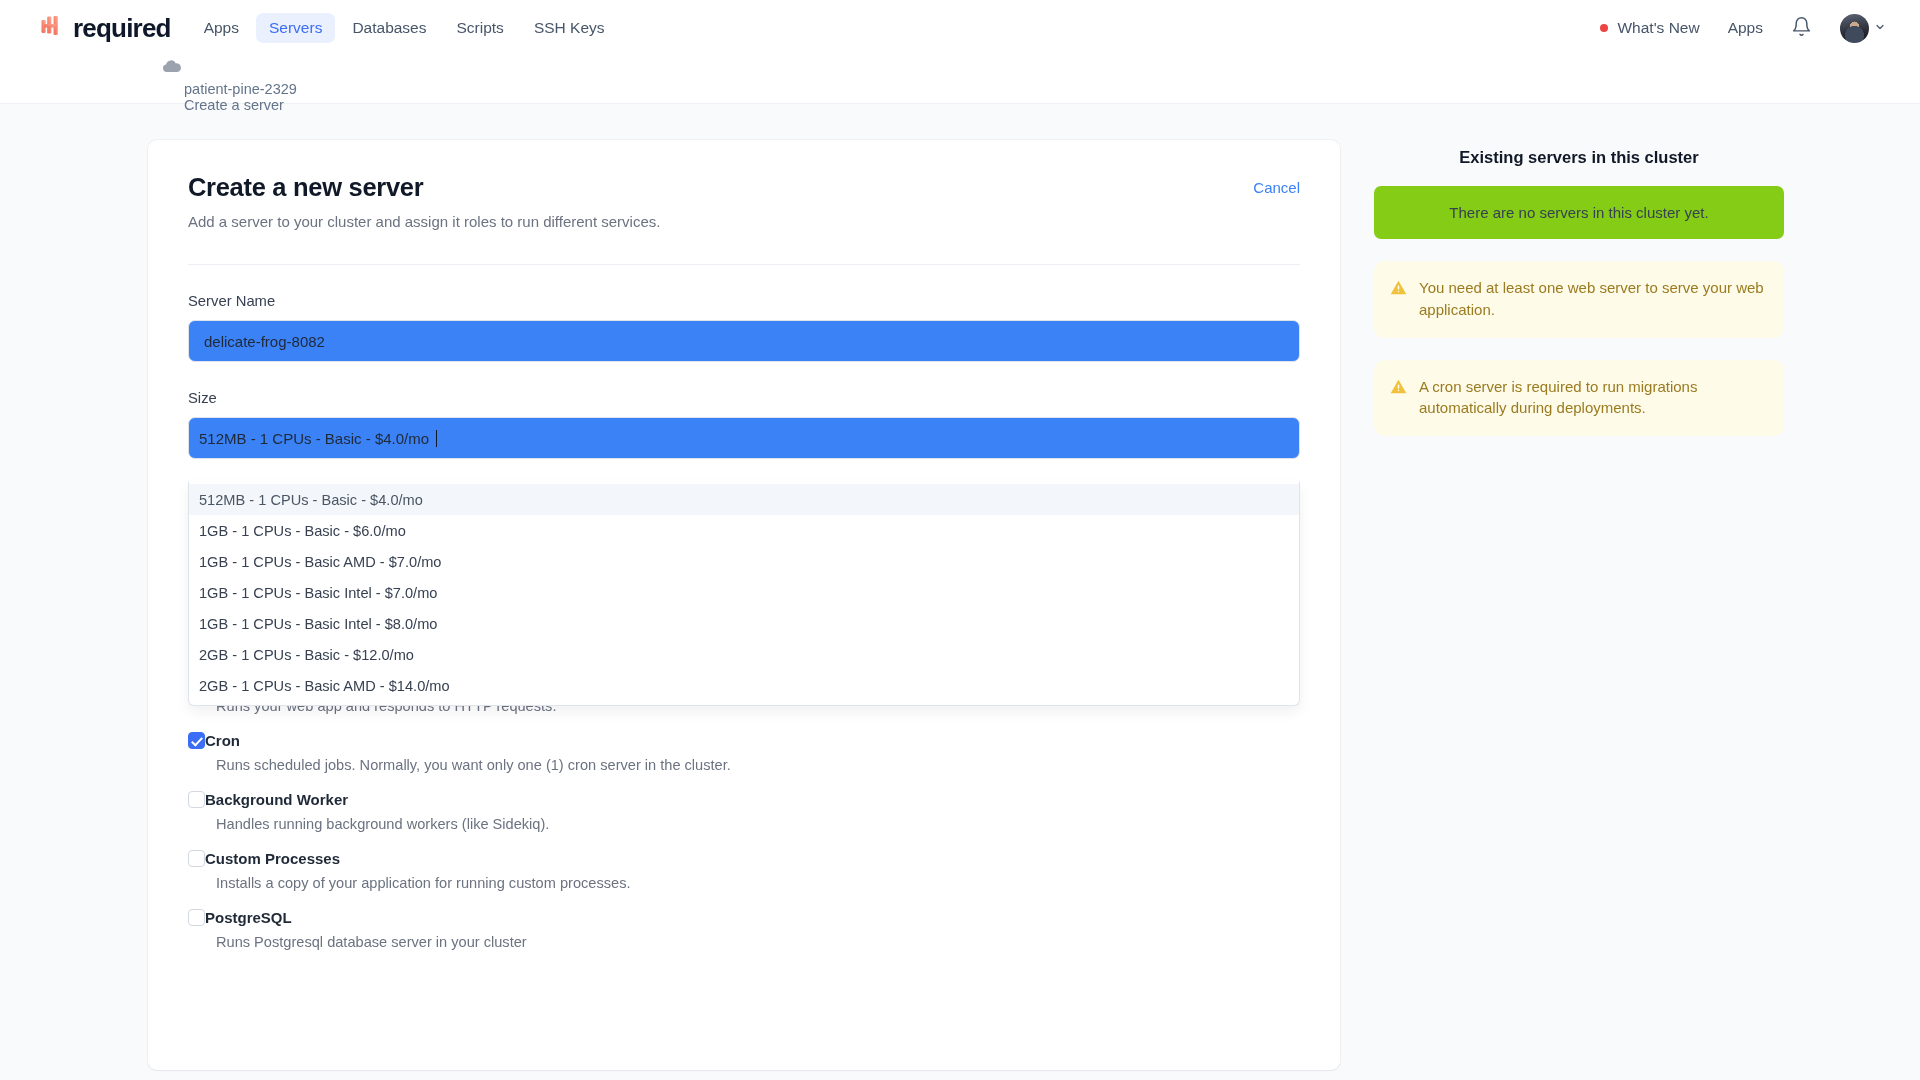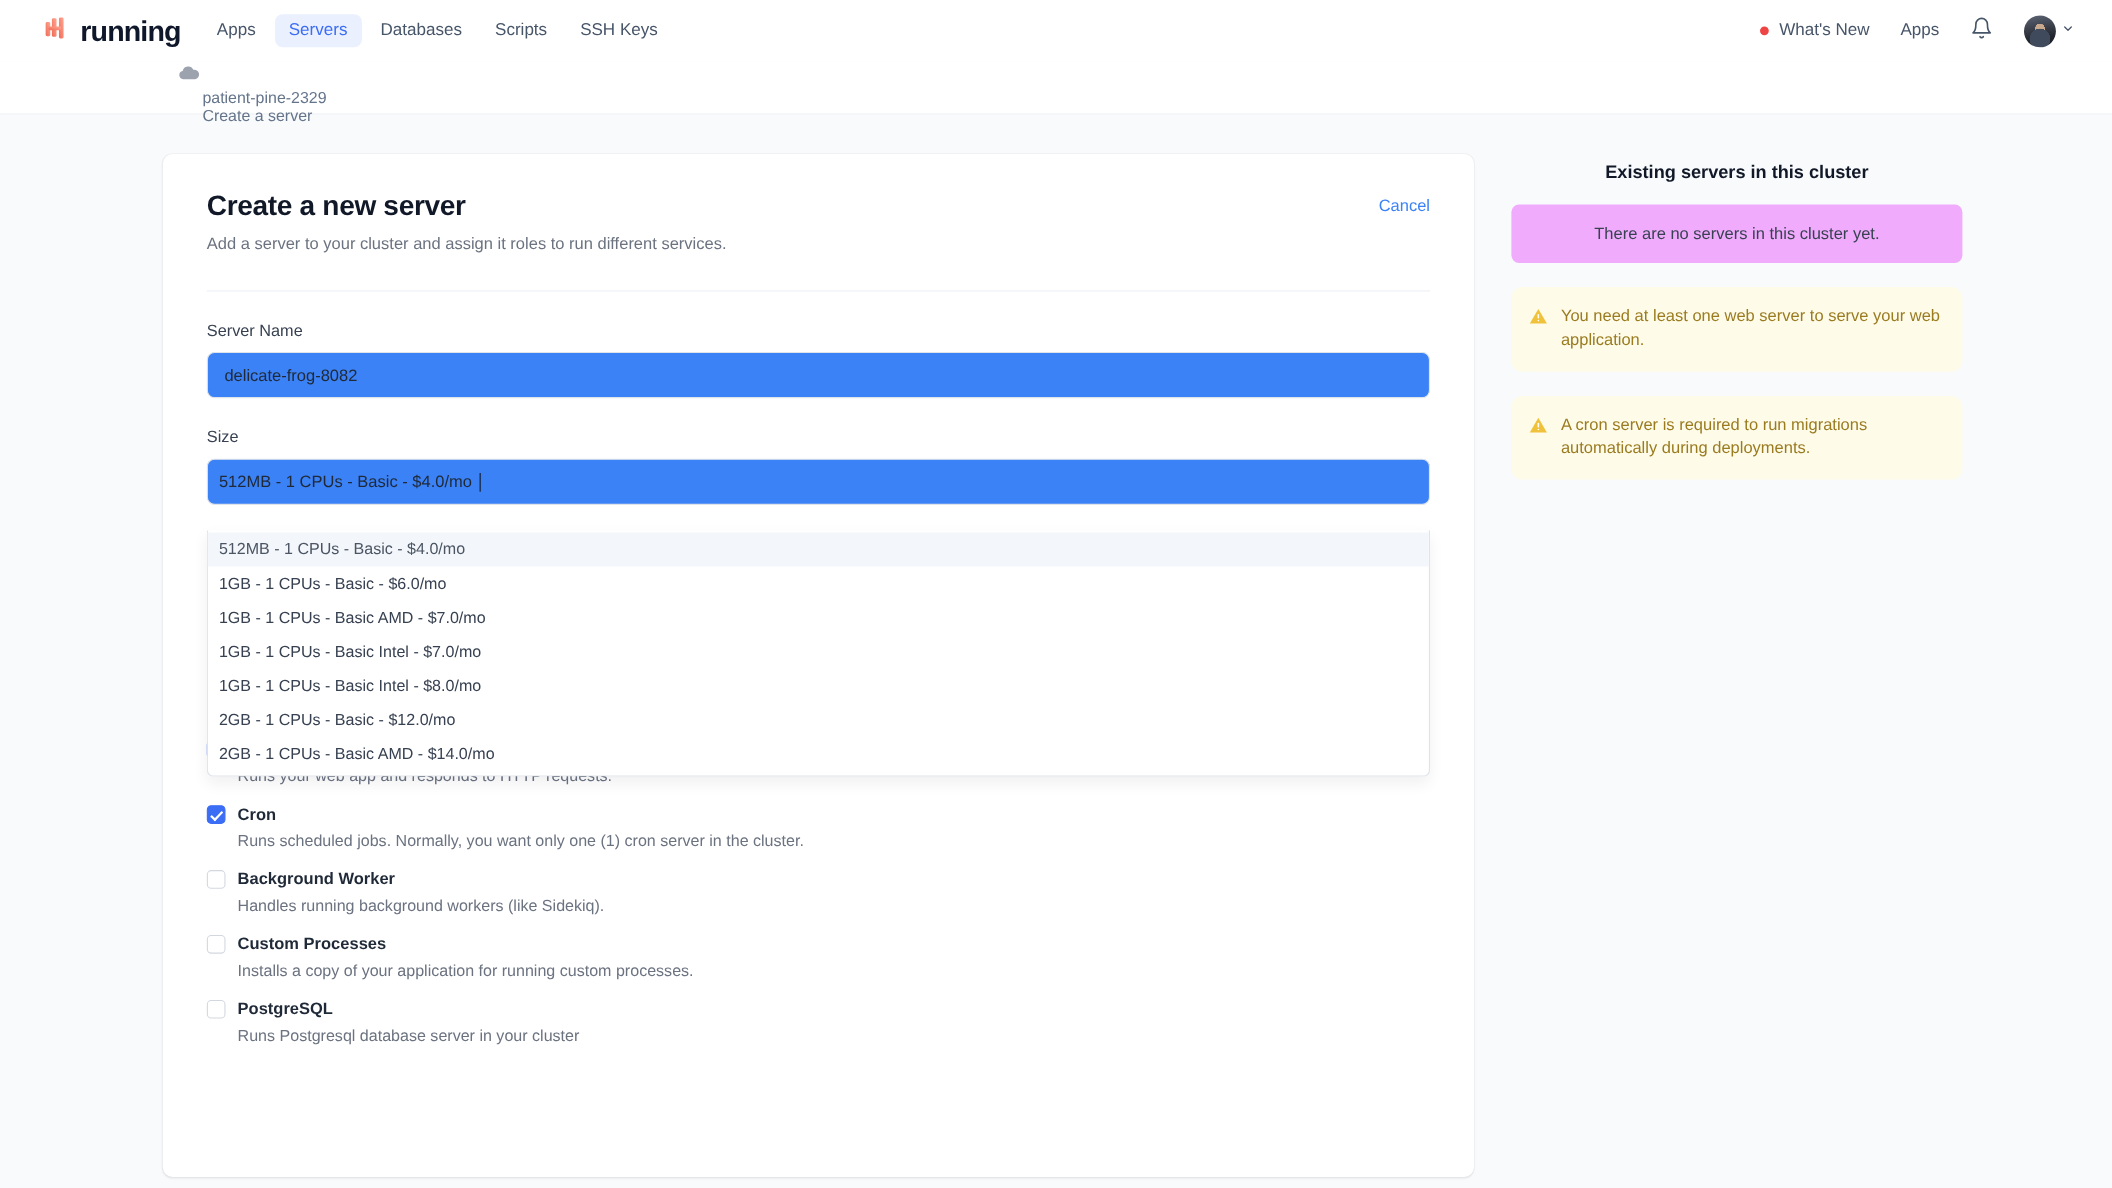--- a/index.html
+++ b/index.html
@@ -266,21 +266,20 @@
 
   
   .dd-spacer { height: 214px; }
 
   
   .role { margin-top: 18px; }
   .role:first-child { margin-top: 0; }
   .role-top {
     display: flex;
     align-items: center;
-    gap: 11px;
   }
   .cb {
     width: 17px; height: 17px;
     border-radius: 4px;
     border: 1.5px solid #d3d8e0;
     background: #fff;
     flex: 0 0 auto;
     cursor: pointer;
     position: relative;
   }
@@ -313,21 +312,21 @@
   
   .side { width: 410px; padding-top: 8px; }
   .side-title {
     text-align: center;
     font-size: 16.5px;
     font-weight: 700;
     color: #111827;
   }
   .empty-box {
     margin-top: 19px;
-    background: #f0abfc;
+    background: #84cc16;
     border-radius: 7px;
     height: 53px;
     display: flex;
     align-items: center;
     justify-content: center;
     font-size: 15px;
     color: #374151;
   }
   .alert {
     margin-top: 22px;
@@ -360,21 +359,21 @@
               <stop offset="0%" stop-color="#ef6a55"></stop>
               <stop offset="100%" stop-color="#ffa894"></stop>
             </linearGradient>
           </defs>
           <rect x="1.5" y="7" width="4.2" height="13" rx="1.3" fill="url(#hbg)"></rect>
           <rect x="7.2" y="3.5" width="4.2" height="17" rx="1.3" fill="url(#hbg)"></rect>
           <rect x="13.6" y="3" width="4.2" height="19" rx="1.3" fill="url(#hbg)"></rect>
           <rect x="4.0" y="11" width="11.5" height="3.6" rx="1.2" fill="url(#hbg)"></rect>
         </svg>
       </span>
-      <span class="brand-word">running</span>
+      <span class="brand-word">required</span>
     </a>
 
     <div class="nav-links">
       <div class="nav-link">Apps</div>
       <div class="nav-link active">Servers</div>
       <div class="nav-link">Databases</div>
       <div class="nav-link">Scripts</div>
       <div class="nav-link">SSH Keys</div>
     </div>
 

